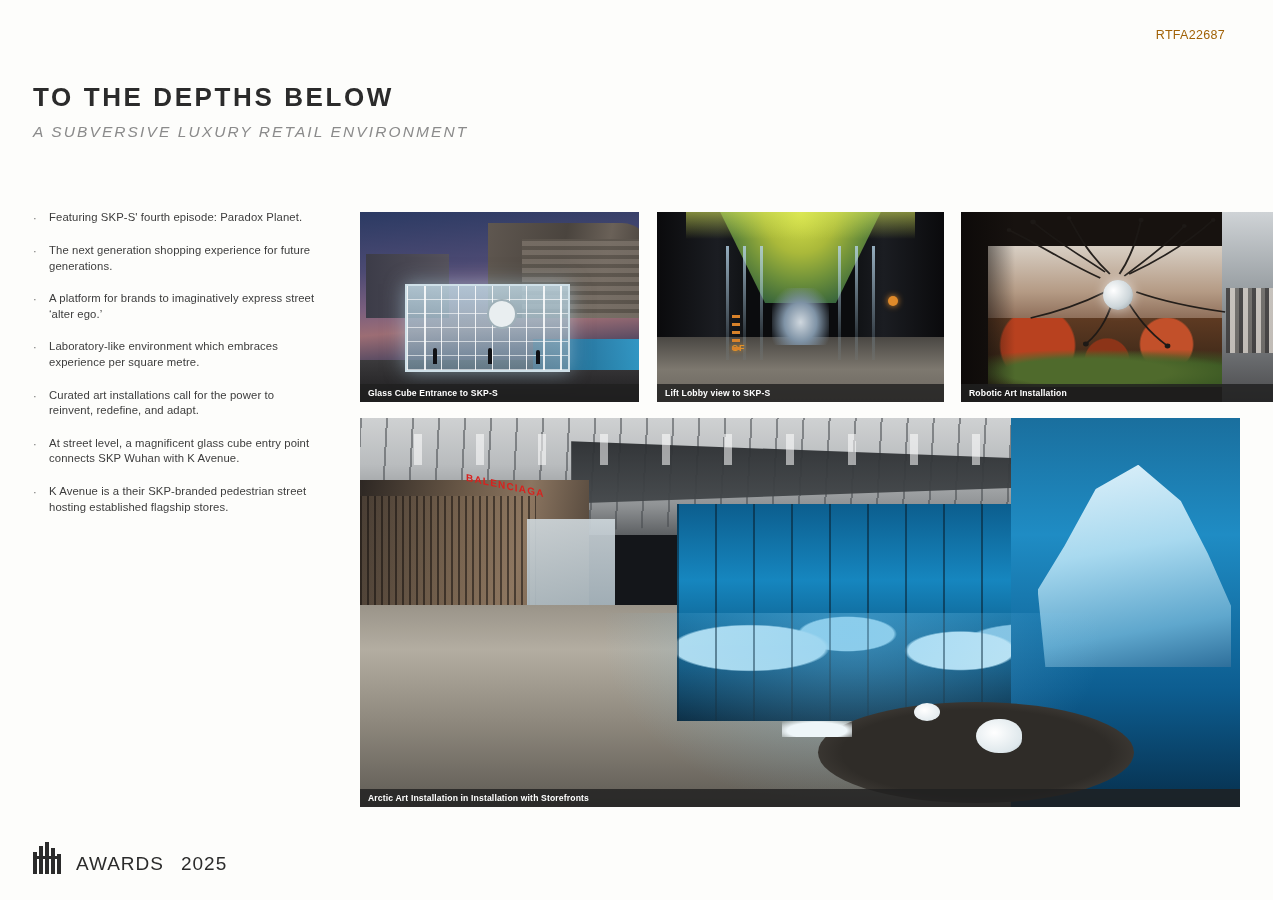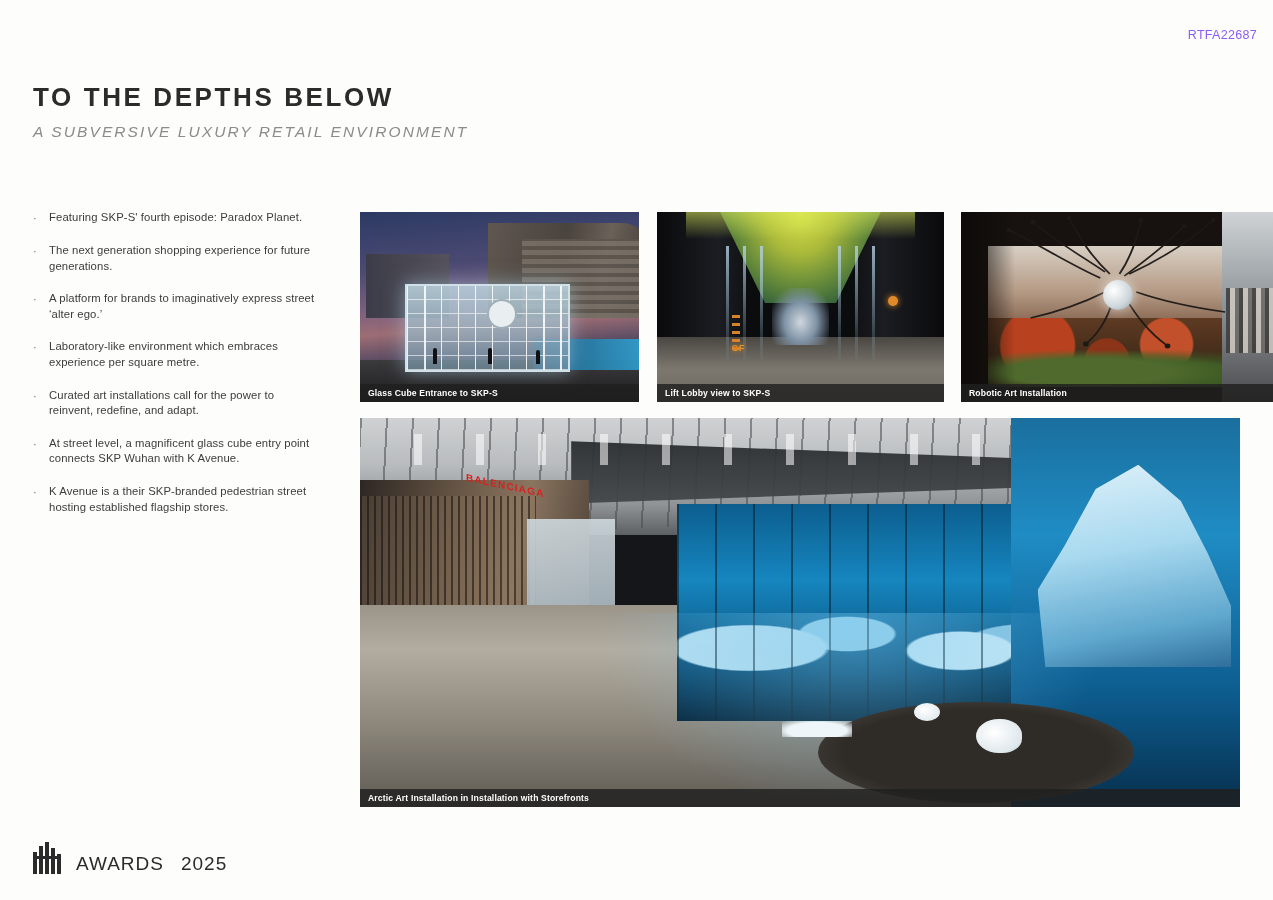--- a/index.html
+++ b/index.html
@@ -18,24 +18,24 @@
   .page {
     position: absolute;
     inset: 0;
     background: #fdfdfb;
   }
 
   
   .ref-code {
     position: absolute;
     top: 28px;
-    right: 16px;
+    right: 48px;
     font-size: 12.5px;
     letter-spacing: 0.3px;
-    color: #8b5cf6;
+    color: #a16207;
   }
   .title-block {
     position: absolute;
     left: 33px;
     top: 82px;
   }
   .title {
     font-size: 26px;
     font-weight: bold;
     letter-spacing: 2.6px;

